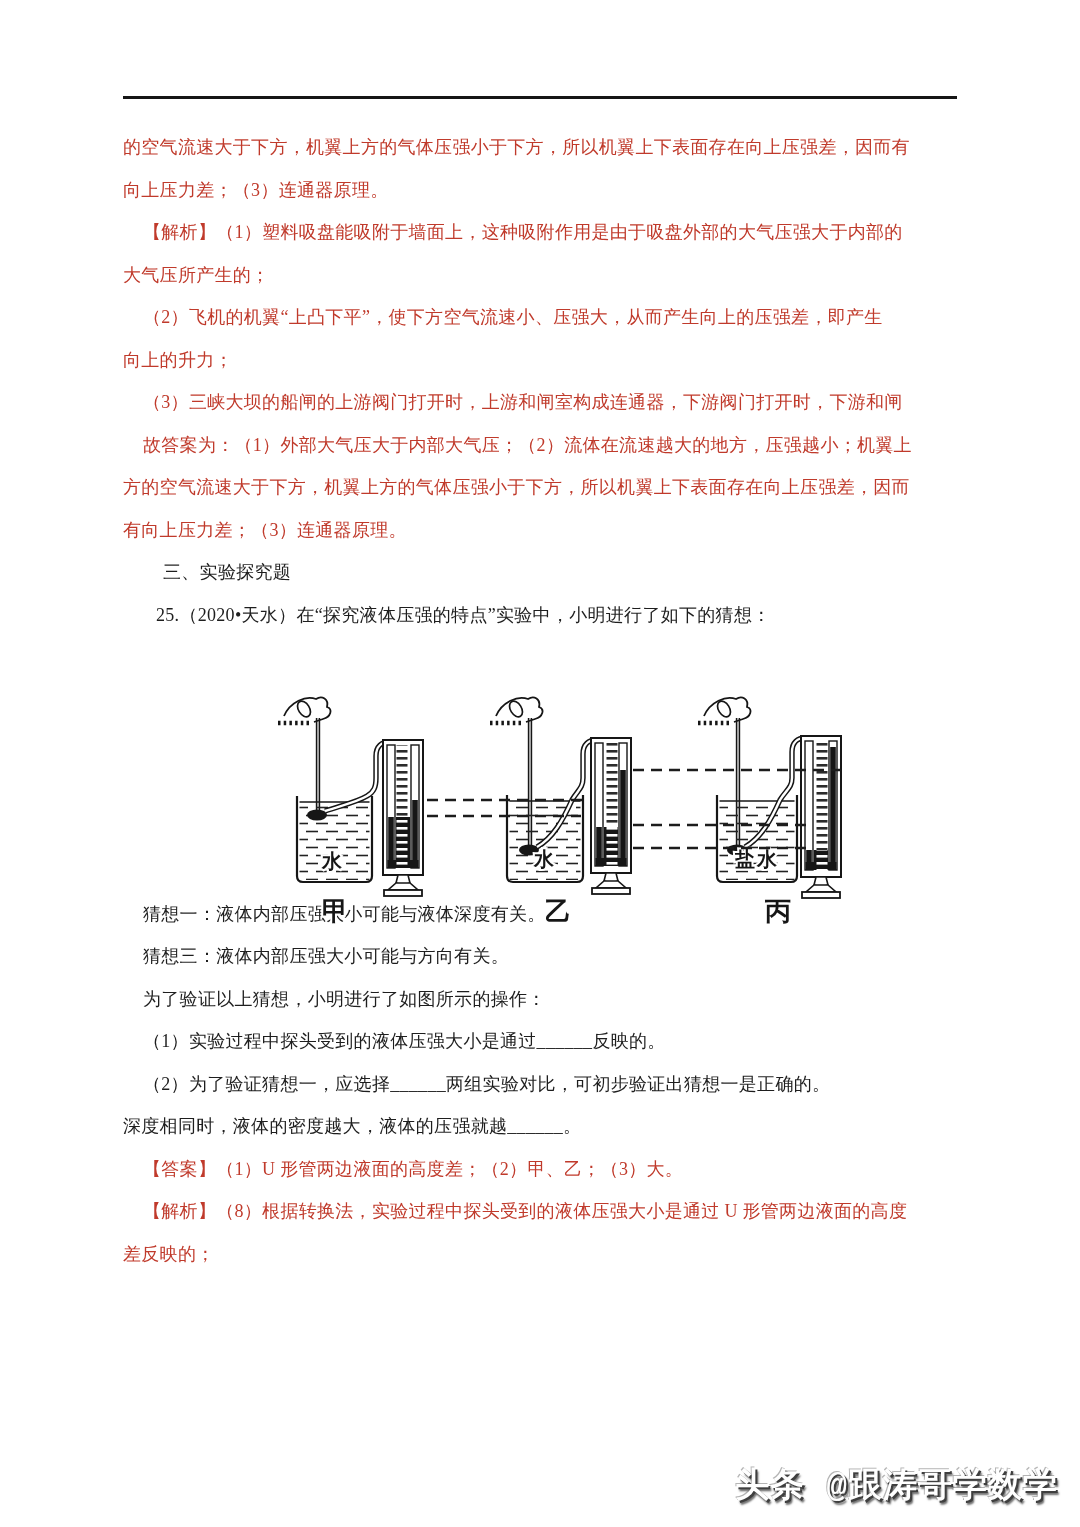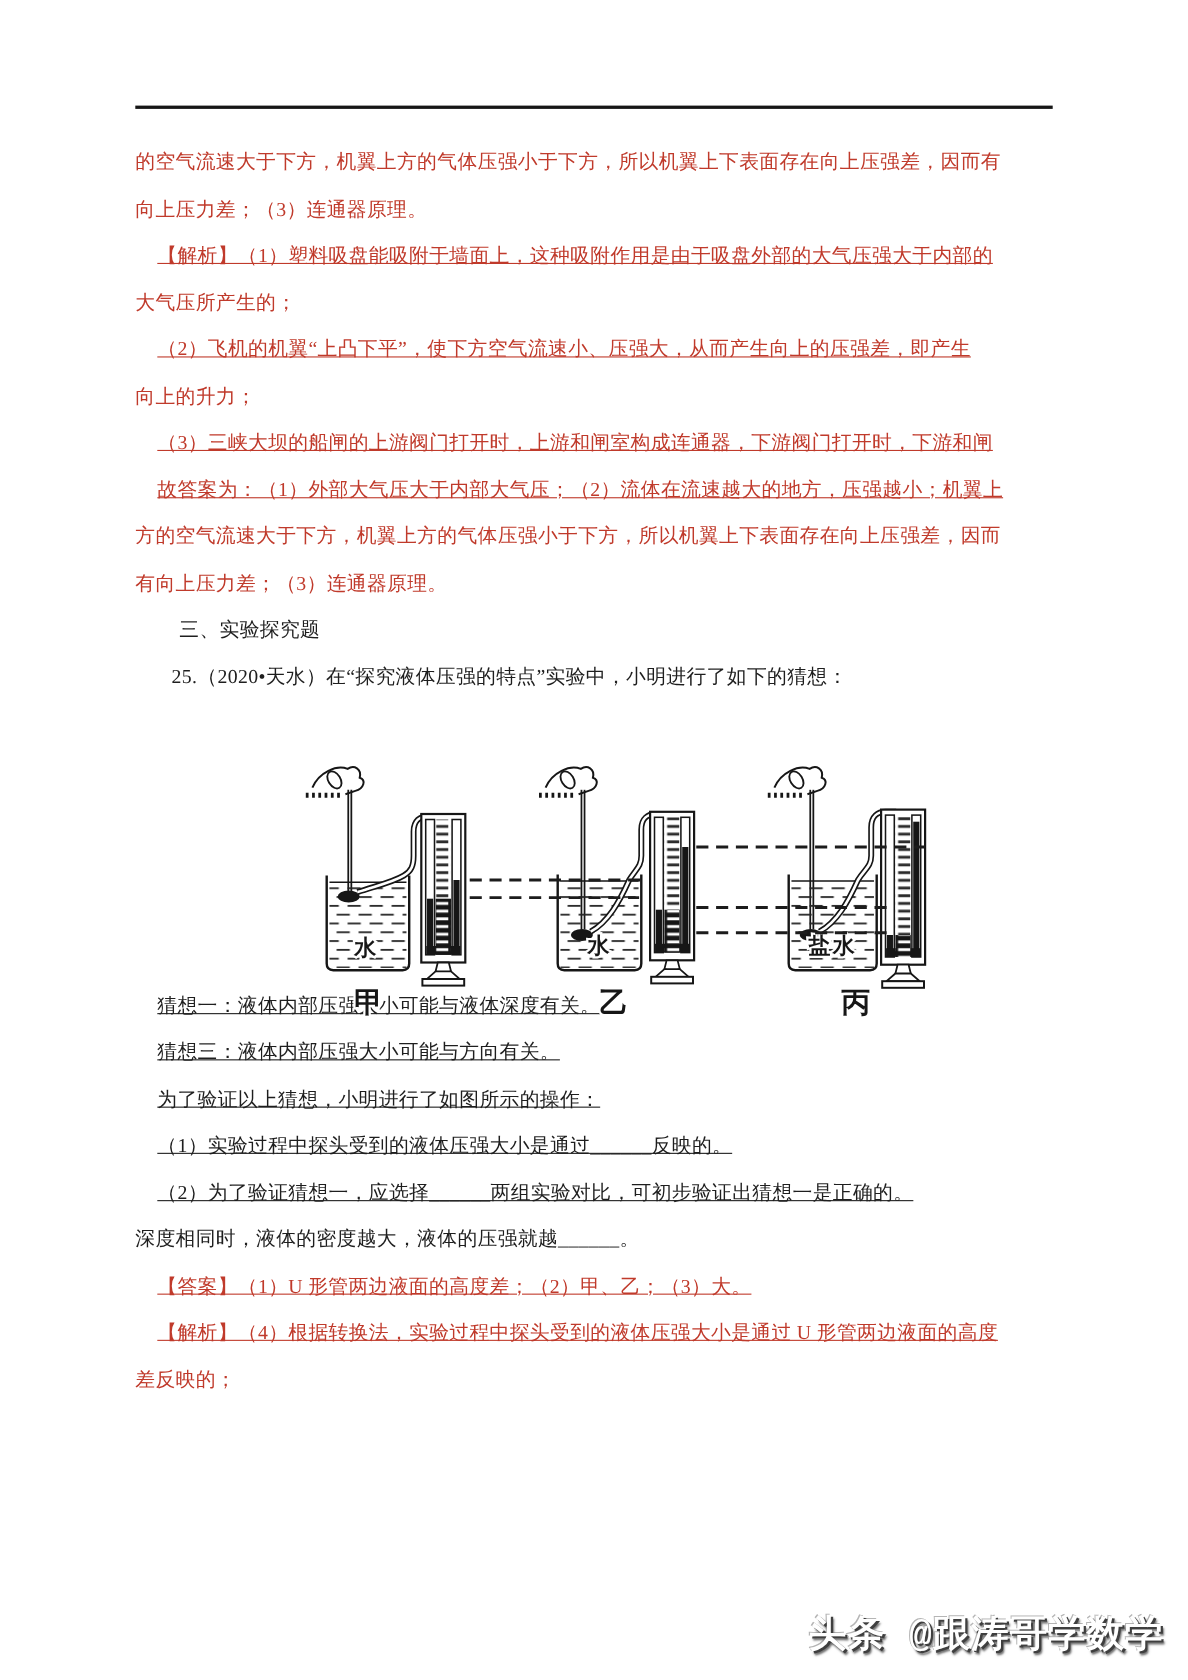--- a/index.html
+++ b/index.html
@@ -3,21 +3,21 @@
 <meta charset="utf-8">
 <style>
   html,body{margin:0;padding:0;background:#fff;}
   #page{position:relative;width:1080px;height:1527px;background:#ffffff;overflow:hidden;
         font-family:"Liberation Serif","DejaVu Serif",serif;}
   #divider{position:absolute;left:123px;top:96px;width:834px;height:3px;background:#161616;}
   #doc{position:absolute;left:123px;top:126px;width:834px;}
   .l{height:42.5px;line-height:42.5px;white-space:nowrap;font-size:18px;color:#1e1e1e;
      letter-spacing:0.3px;}
   .red{color:#c03a2b;}
-  .p20{padding-left:20px;text-decoration:underline;}
+  .p20{padding-left:20px;}
   .p33{padding-left:33px;}
   .p40{padding-left:40px;}
   .fig-space{height:256.5px;}
   #figure{position:absolute;left:255px;top:692px;width:690px;height:240px;}
   #figure text{font-family:"Liberation Serif","DejaVu Serif",serif;fill:#161616;font-weight:bold;
      paint-order:stroke;stroke:#ffffff;stroke-width:4px;}
   .setup-label{font-size:26px;}
   .liquid-label{font-size:20px;letter-spacing:2px;}
   #watermark{position:absolute;right:22px;bottom:19px;font-size:34px;font-weight:bold;
      color:#ffffff;letter-spacing:1px;white-space:nowrap;
@@ -44,21 +44,21 @@
     <div class="l p40">三、实验探究题</div>
     <div class="l p33">25.（2020•天水）在“探究液体压强的特点”实验中，小明进行了如下的猜想：</div>
     <div class="fig-space"></div>
     <div class="l p20">猜想一：液体内部压强大小可能与液体深度有关。</div>
     <div class="l p20">猜想三：液体内部压强大小可能与方向有关。</div>
     <div class="l p20">为了验证以上猜想，小明进行了如图所示的操作：</div>
     <div class="l p20">（1）实验过程中探头受到的液体压强大小是通过______反映的。</div>
     <div class="l p20">（2）为了验证猜想一，应选择______两组实验对比，可初步验证出猜想一是正确的。</div>
     <div class="l">深度相同时，液体的密度越大，液体的压强就越______。</div>
     <div class="l red p20">【答案】（1）U 形管两边液面的高度差；（2）甲、乙；（3）大。</div>
-    <div class="l red p20">【解析】（4）根据转换法，实验过程中探头受到的液体压强大小是通过 U 形管两边液面的高度</div>
+    <div class="l red p20">【解析】（8）根据转换法，实验过程中探头受到的液体压强大小是通过 U 形管两边液面的高度</div>
     <div class="l red">差反映的；</div>
   </div>
 
   <svg id="figure" viewBox="0 0 690 240">
     <defs>
       <pattern id="wat" width="20" height="16" patternUnits="userSpaceOnUse">
         <line x1="1" y1="3.5" x2="13" y2="3.5" stroke="#222" stroke-width="1.6"></line>
         <line x1="11" y1="11.5" x2="23" y2="11.5" stroke="#222" stroke-width="1.6"></line>
         <line x1="-9" y1="11.5" x2="3" y2="11.5" stroke="#222" stroke-width="1.6"></line>
       </pattern>

